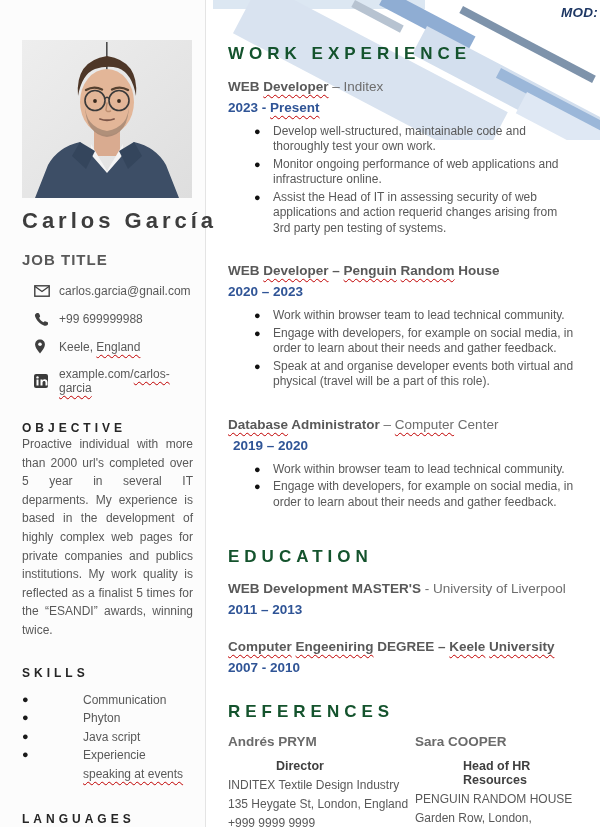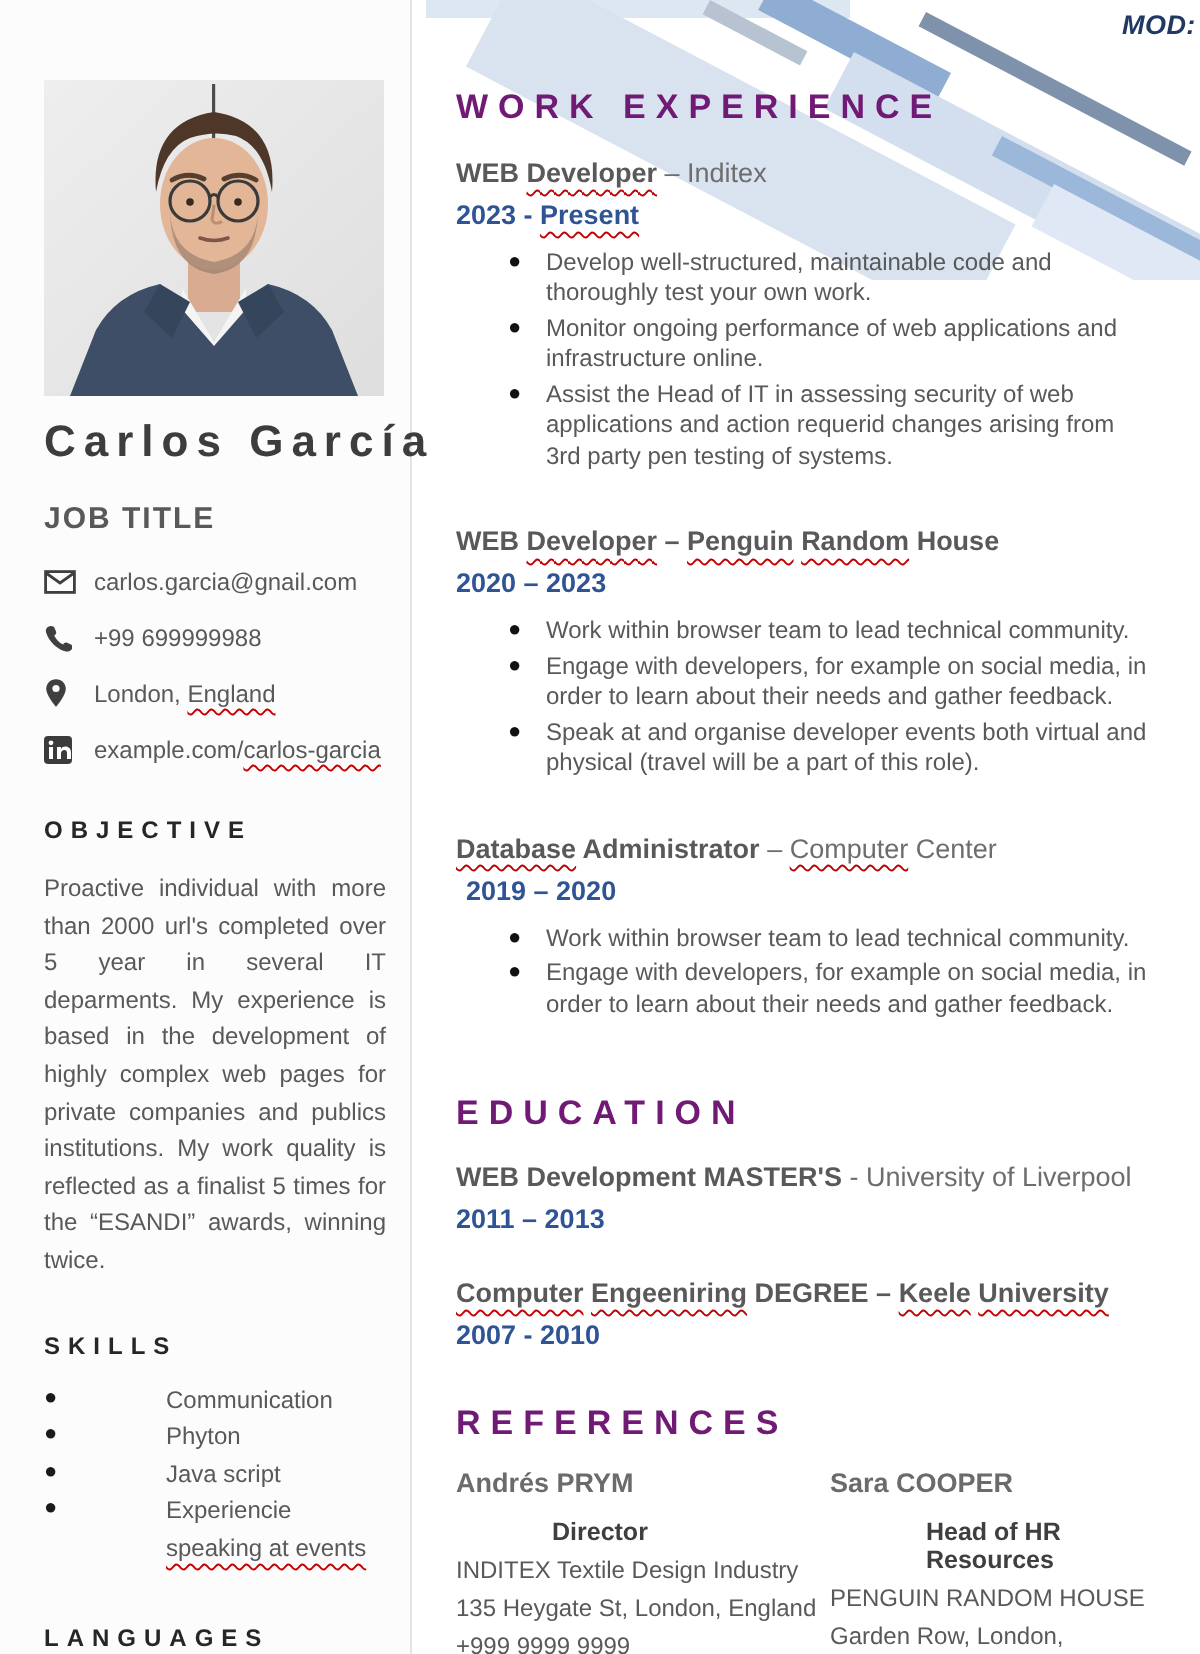--- a/index.html
+++ b/index.html
@@ -13,35 +13,35 @@
   .deco-badge { position:absolute; top:5px; right:16px; font-size:13.5px; font-weight:bold; font-style:italic; color:#1f3864; letter-spacing:.2px; }
   .deco-redline { position:absolute; right:11px; top:2px; width:2.5px; height:40px; background:#e2492c; }
   .deco-circle { position:absolute; right:-11px; top:64px; width:30px; height:30px; border:6px solid #cbdaec; border-radius:50%; }
 
   
   .sidebar { width:206px; min-width:206px; height:827px; background:#fcfcfc; border-right:1px solid #e4e4e4; padding:40px 12px 0 22px; }
   .photo { width:170px; height:158px; display:block; }
   .name { margin-top:10px; font-size:22px; font-weight:600; letter-spacing:4px; color:#3d3d3d; white-space:nowrap; }
   .job-title-label { margin-top:17px; font-size:15px; font-weight:bold; color:#595959; letter-spacing:1px; }
   .contacts { margin-top:15px; }
-  .contact-row { display:flex; align-items:center; margin-bottom:13px; font-size:12px; color:#595959; }
+  .contact-row { display:flex; align-items:center; margin-bottom:13px; font-size:12px; color:#595959;margin-left:12px; }
   .contact-row .cicon { width:17px; min-width:17px; height:15px; margin-right:8px; display:flex; align-items:center; }
   .side-heading { font-size:12px; font-weight:600; letter-spacing:4px; color:#262626; }
   .objective-block { margin-top:26px; }
-  .objective-text { margin-top:13px; font-size:12px; line-height:1.55; color:#595959; text-align:justify; }
+  .objective-text { font-size:12px; line-height:1.55; color:#595959; text-align:justify; }
   .skills-block { margin-top:26px; }
   .side-list { margin-top:11px; }
   .sbullet { display:flex; font-size:12px; color:#595959; line-height:1.55; }
   .sbullet .dot { width:9px; min-width:9px; color:#1a1a1a; font-size:11px; }
   .sbullet .txt { flex:1; padding-left:8px;margin-left:44px; }
   .languages-block { margin-top:28px; }
 
   
   .main { flex:1; padding:44px 26px 0 22px; position:relative; z-index:1; }
-  .main-heading { font-size:17px; font-weight:600; letter-spacing:5px; color:#701a75; }
+  .main-heading { font-size:17px; font-weight:600; letter-spacing:5px; color:#14532d; }
   .work-block { margin-bottom:0; }
   .jobs { margin-top:15px; }
   .job { margin-bottom:27px; }
   .job-line { font-size:13.5px; color:#6d6d6d; }
   .seg-b { font-weight:bold; color:#595959; }
   .seg-sp { text-decoration-line:underline; text-decoration-style:wavy; text-decoration-color:#c00000; text-decoration-thickness:1px; text-underline-offset:3px; }
   .date-line { margin-top:6px; font-size:13.5px; font-weight:bold; color:#2f5496; }
   .date-indent { margin-left:5px; }
   .bullets { margin-top:9px; }
   .bullet { display:flex; padding-left:26px; font-size:12px; line-height:1.29; color:#595959; margin-bottom:2px; }
@@ -114,21 +114,21 @@
         </span>
         <span class="ctext"><span>+99 699999988</span></span>
       </div>
       <div class="contact-row">
         <span class="cicon">
           <svg width="12" height="15" viewBox="0 0 16 20">
               <path d="M8,0.8 C4.3,0.8 1.5,3.6 1.5,7.2 C1.5,12 8,19.2 8,19.2 S14.5,12 14.5,7.2 C14.5,3.6 11.7,0.8 8,0.8 Z" fill="#3f3f3f"></path>
               <circle cx="8" cy="7" r="2.4" fill="#fcfcfc"></circle>
             </svg>
         </span>
-        <span class="ctext"><span>London, </span><span class="seg-sp">England</span></span>
+        <span class="ctext"><span>Keele, </span><span class="seg-sp">England</span></span>
       </div>
       <div class="contact-row">
         <span class="cicon">
           <svg width="14" height="14" viewBox="0 0 14 14">
               <rect x="0" y="0" width="14" height="14" rx="2" fill="#3b3b3b"></rect>
               <rect x="2.5" y="5.5" width="2" height="6" fill="#fff"></rect>
               <circle cx="3.5" cy="3.4" r="1.2" fill="#fff"></circle>
               <path d="M6.5,5.5 h2 v1 c0.5,-0.8 1.3,-1.2 2.2,-1.2 c1.7,0 2.8,1.1 2.8,3.1 v3.1 h-2 v-3 c0,-1 -0.5,-1.5 -1.3,-1.5 c-0.9,0 -1.7,0.6 -1.7,1.8 v2.7 h-2 Z" fill="#fff"></path>
             </svg>
         </span>

